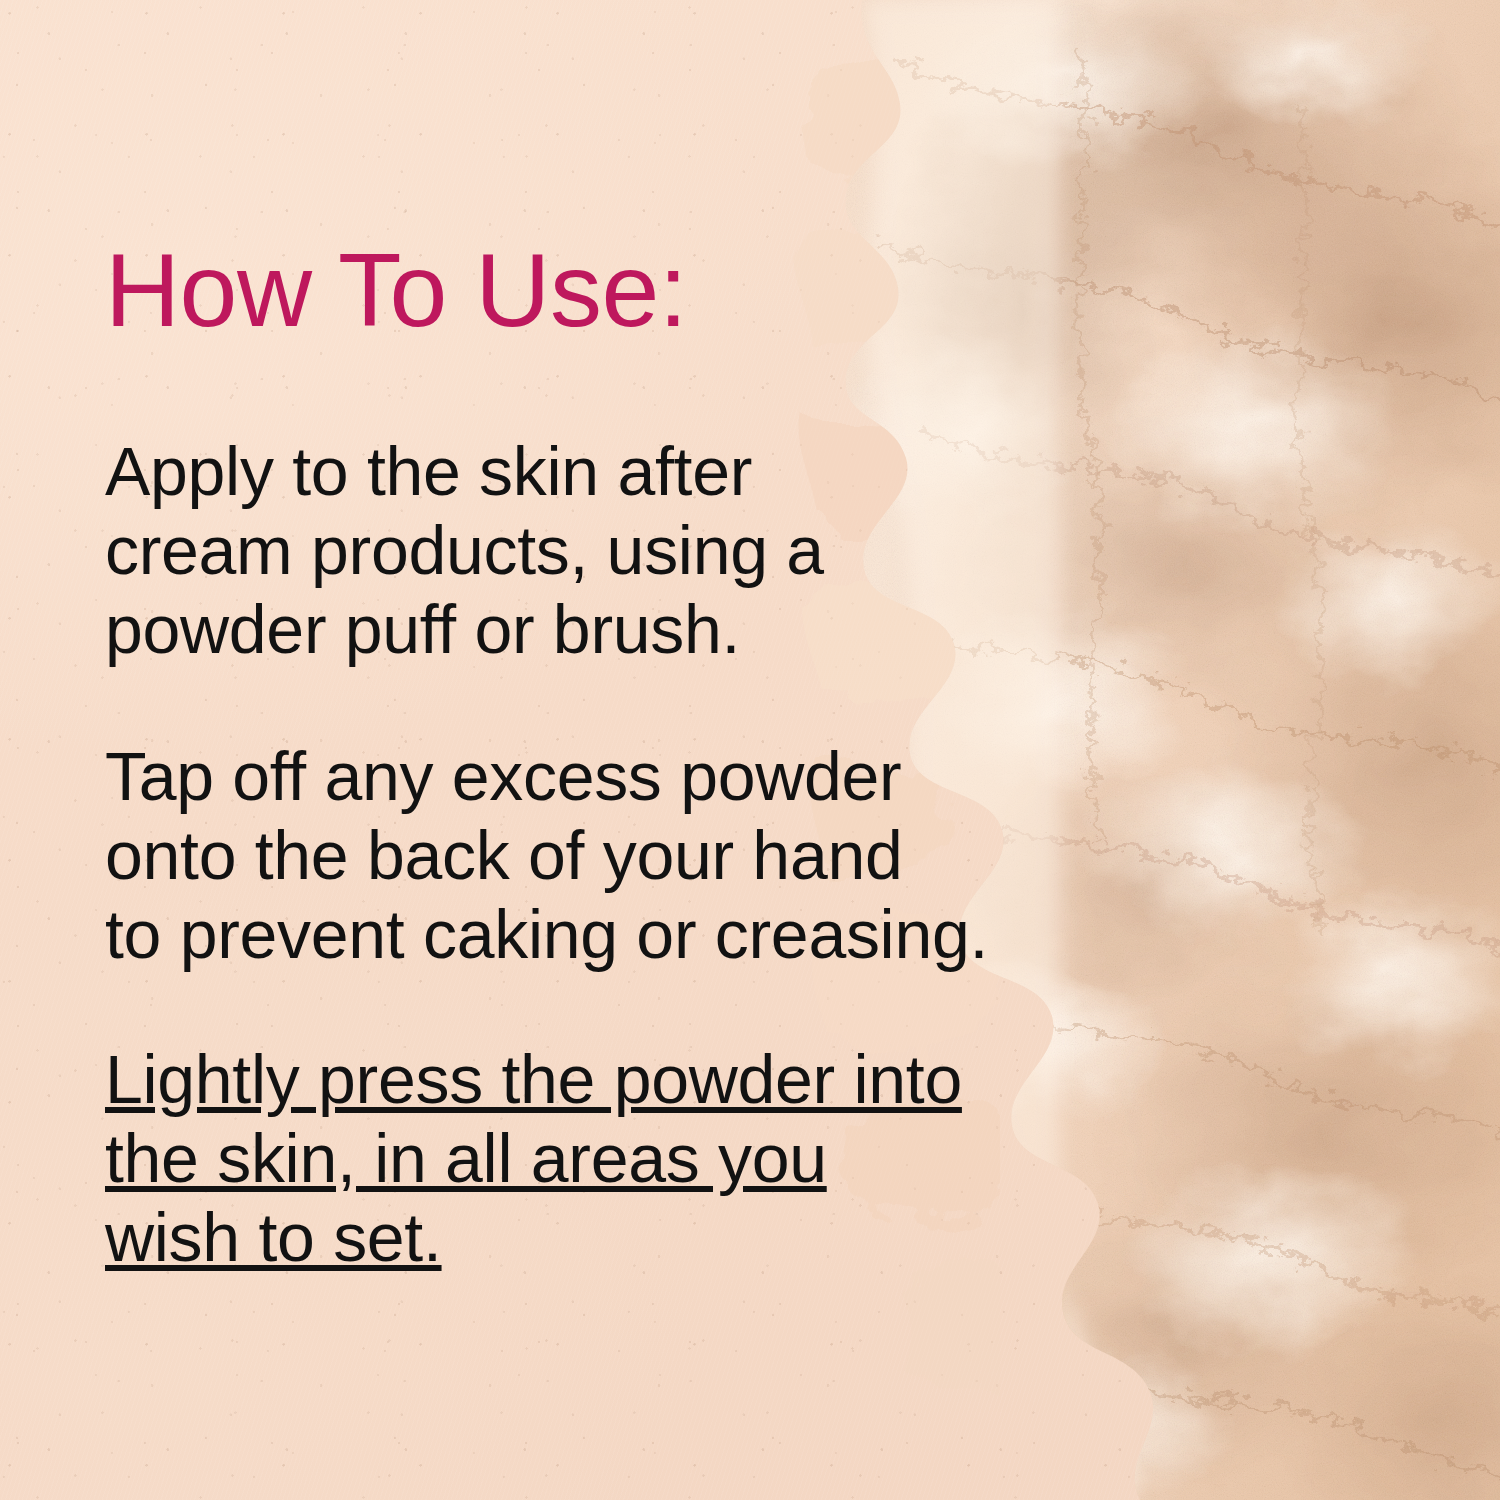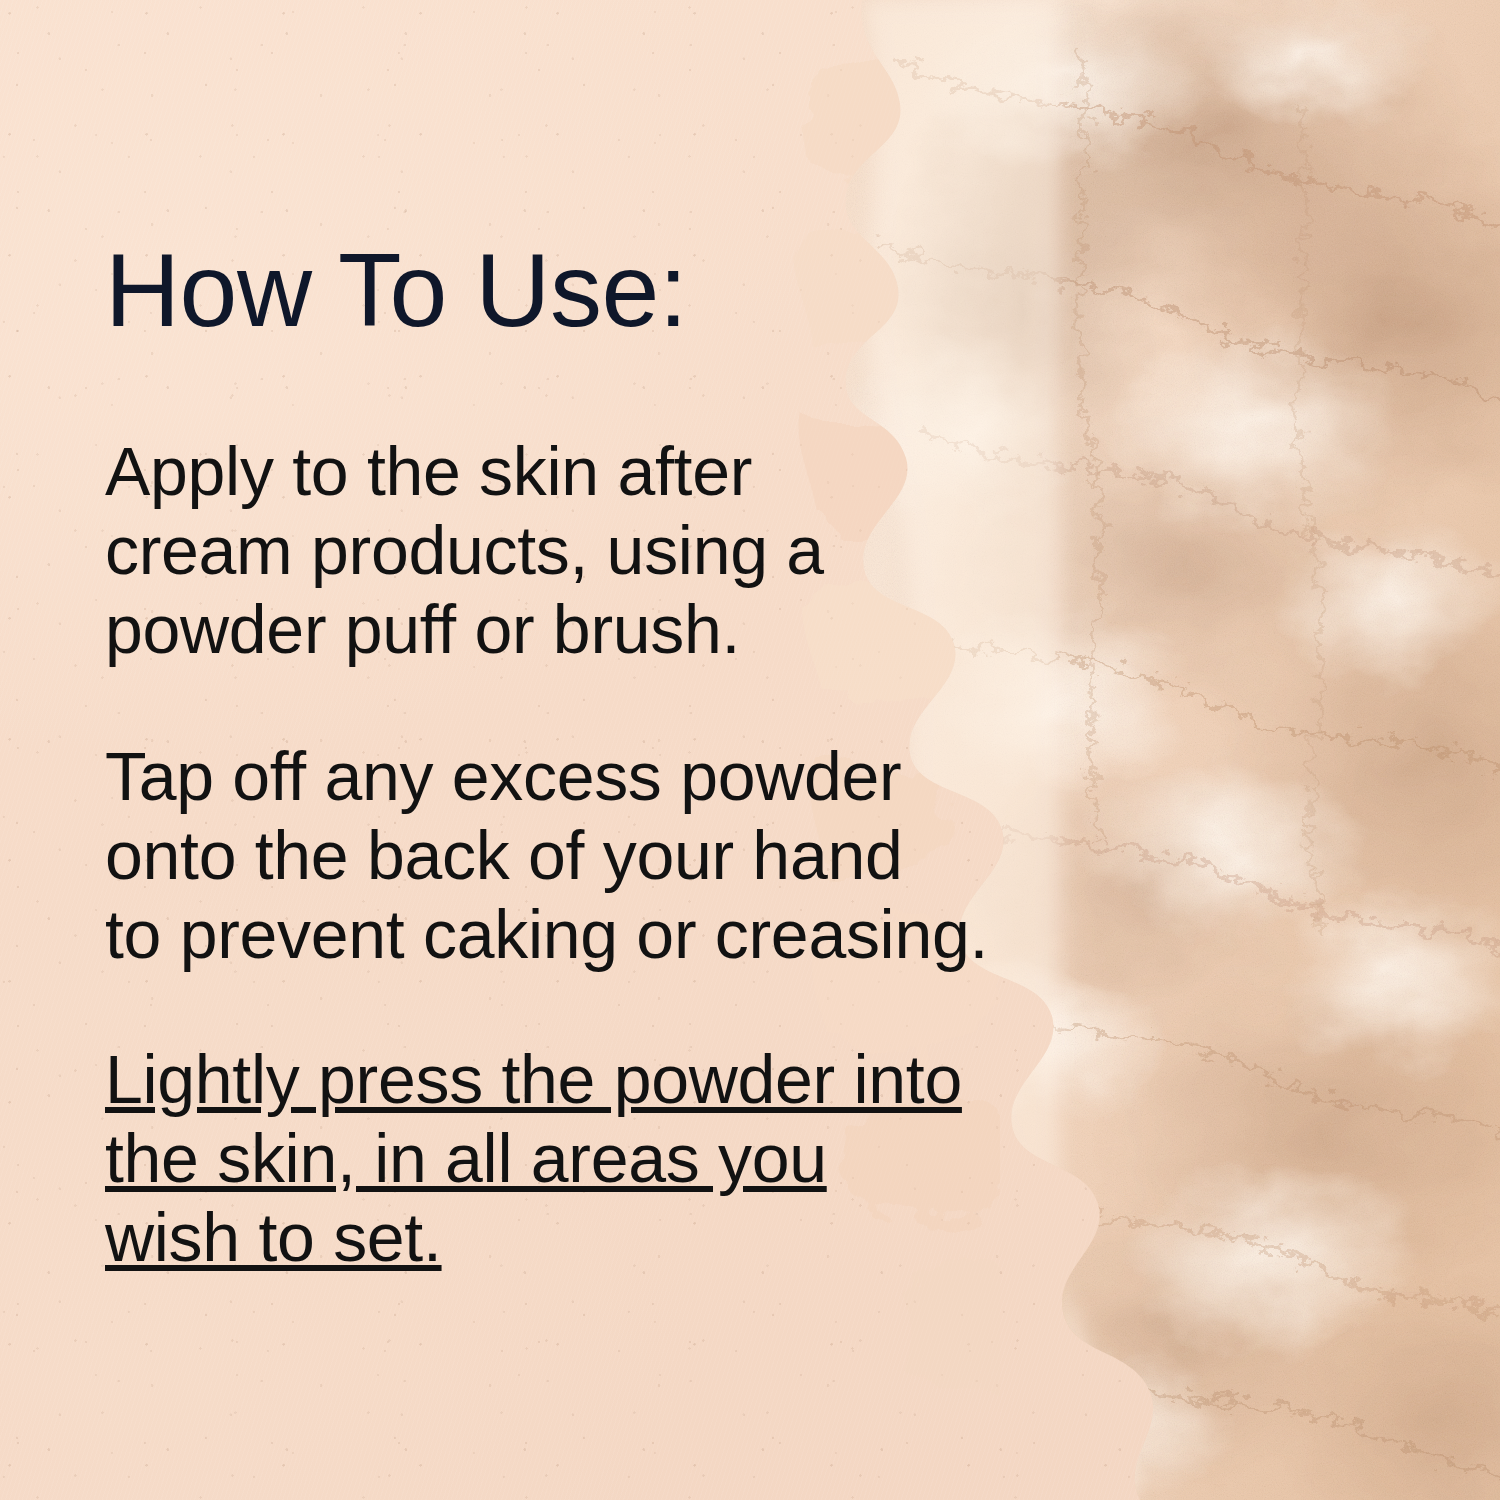--- a/index.html
+++ b/index.html
@@ -85,21 +85,21 @@
   .title {
     position: absolute;
     left: 0;
     top: 236px;
     margin: 0;
     font-family: "Liberation Sans", sans-serif;
     font-size: 104px;
     font-weight: 400;
     letter-spacing: -0.5px;
     line-height: 1.05;
-    color: #0f172a;
+    color: #be185d;
     white-space: nowrap;
   }
 
   .para {
     position: absolute;
     left: 0;
     margin: 0;
     font-family: "Liberation Sans", sans-serif;
     font-size: 68px;
     font-weight: 400;

